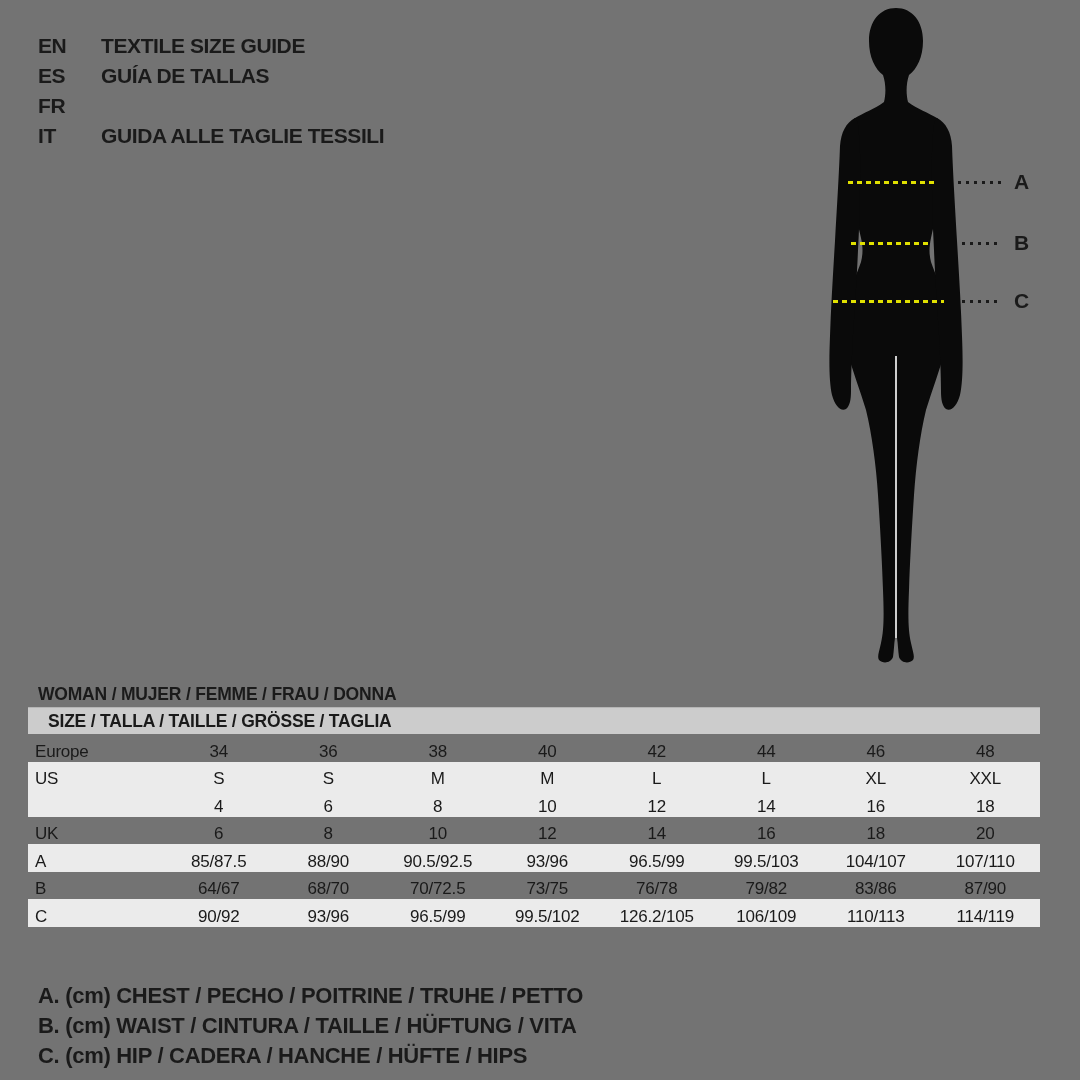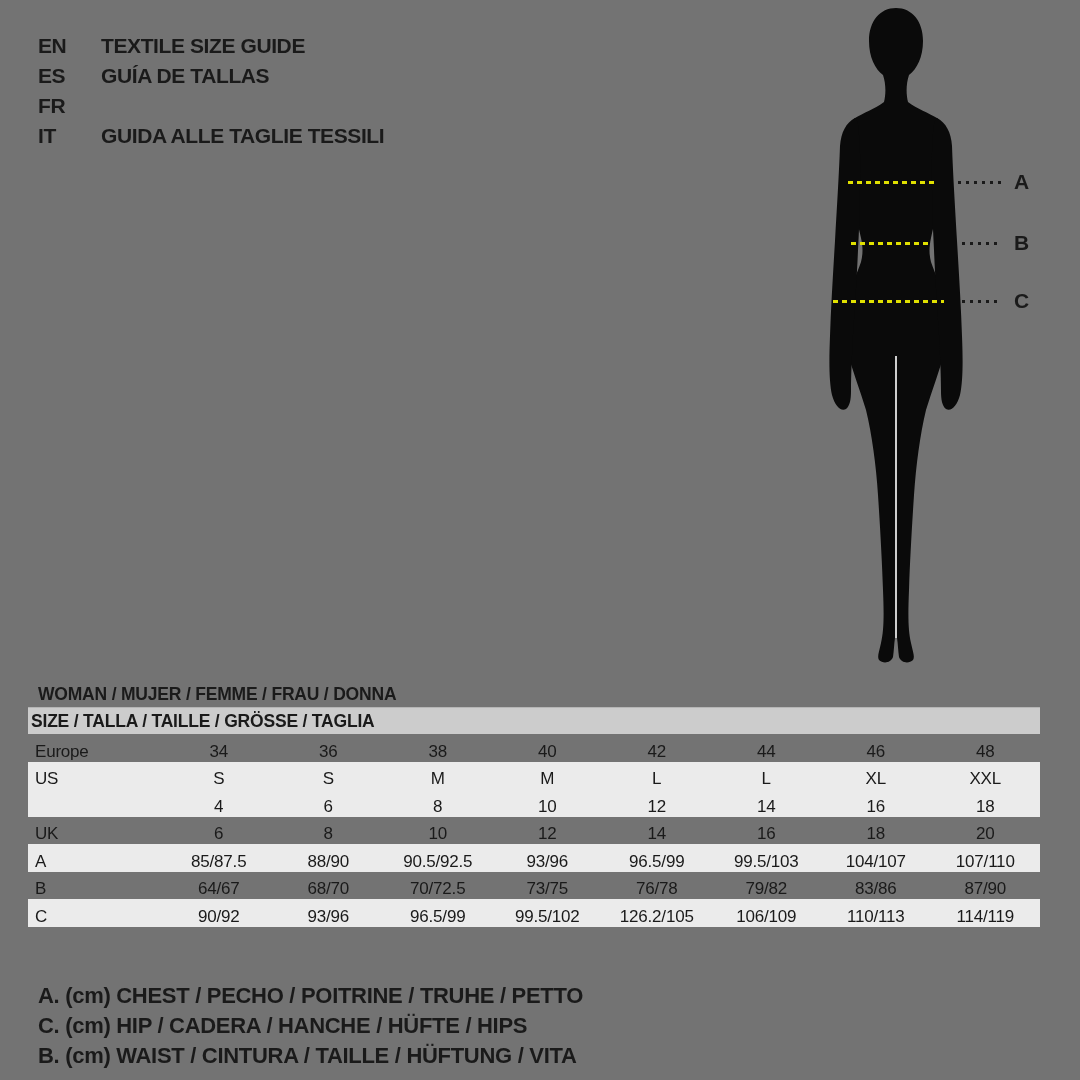--- a/index.html
+++ b/index.html
@@ -21,21 +21,21 @@
     background:repeating-linear-gradient(90deg,#1a1a1a 0 3px, rgba(0,0,0,0) 3px 8px); }
   .marker-label { position:absolute; font-weight:bold; font-size:21px; width:24px; text-align:left; }
 
   
   .section-title { position:absolute; left:38px; top:663px;
                    font-weight:bold; font-size:17.5px; letter-spacing:-0.2px;margin-top:21px; }
 
   
   .size-table { position:absolute; left:28px; top:707px; width:1012px; }
   .size-table .thead { height:27px; background:#cccccc; border-top:1px solid #b5b5b5;
-                       display:flex; align-items:center; padding-left:3px;
+                       display:flex; align-items:center; padding-left:20px;
                        font-weight:bold; font-size:17.5px; letter-spacing:-0.2px; }
   .trow { height:27.5px; display:flex; align-items:flex-end; font-size:17px; letter-spacing:-0.2px; }
   .trow.shaded { background:#ebebeb; }
   .tlabel { width:136px; padding-left:7px; }
   .tcell { flex:1; text-align:center; }
 
   
   .legend { position:absolute; left:38px; top:981px; }
   .legend-row { height:30px; display:flex; align-items:center;
                 font-weight:bold; font-size:22px; letter-spacing:-0.3px; }
@@ -184,17 +184,17 @@
       <span class="tcell">99.5/102</span>
       <span class="tcell">126.2/105</span>
       <span class="tcell">106/109</span>
       <span class="tcell">110/113</span>
       <span class="tcell">114/119</span>
     </div>
   </div>
 
   <div class="legend">
     <div class="legend-row">A. (cm) CHEST / PECHO / POITRINE / TRUHE / PETTO</div>
+    <div class="legend-row">B. (cm) WAIST / CINTURA / TAILLE / HÜFTUNG / VITA</div>
     <div class="legend-row">C. (cm) HIP / CADERA / HANCHE / HÜFTE / HIPS</div>
-    <div class="legend-row">B. (cm) WAIST / CINTURA / TAILLE / HÜFTUNG / VITA</div>
   </div>
 
 </div>
 
 </body></html>

